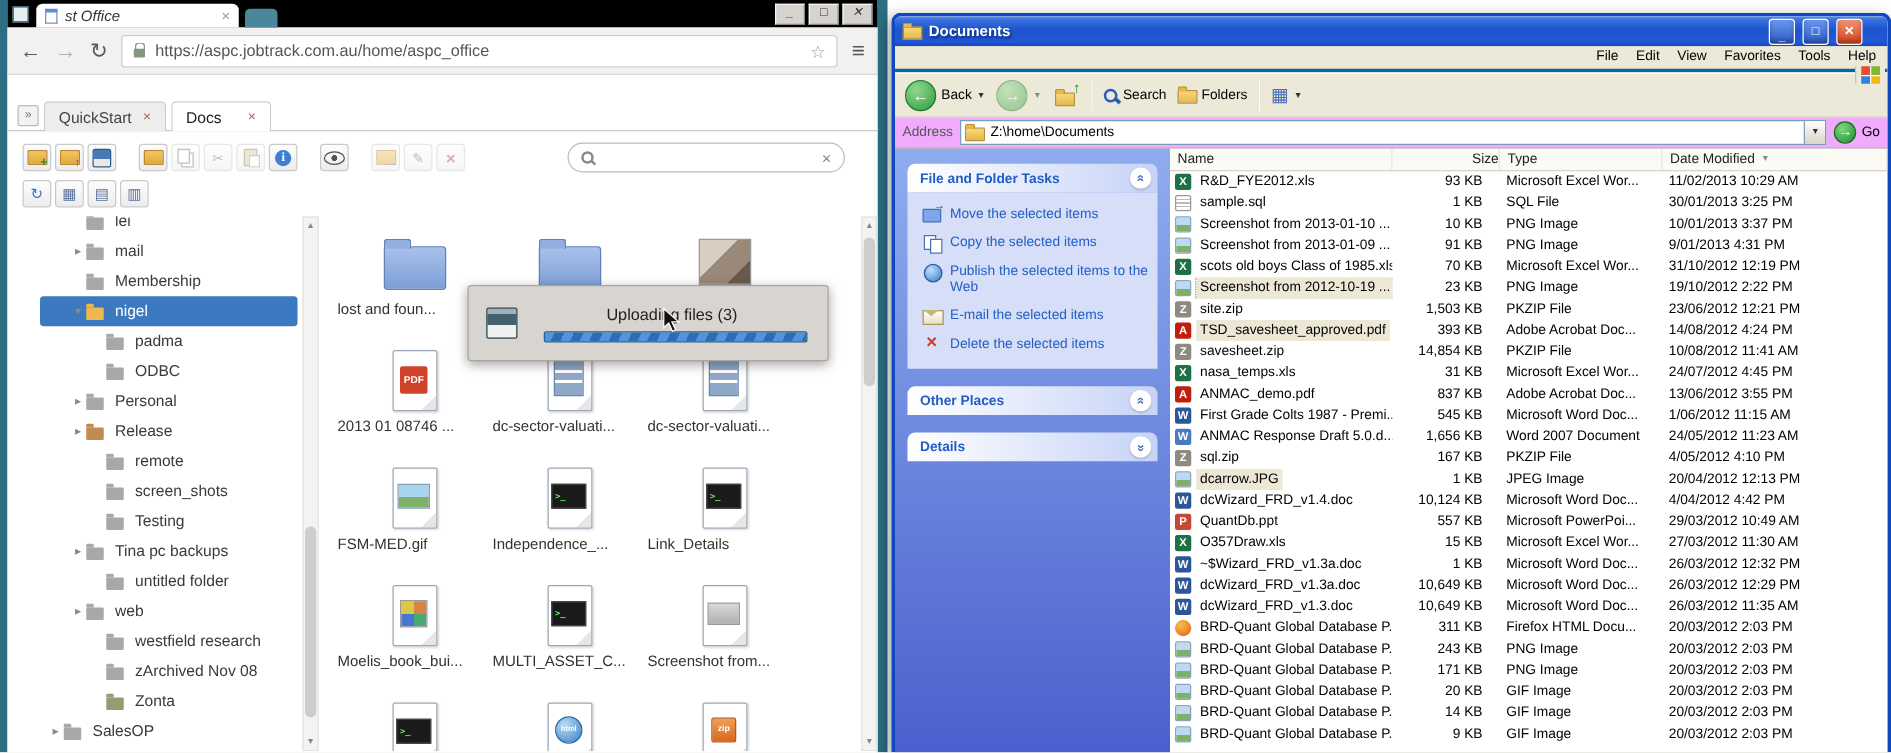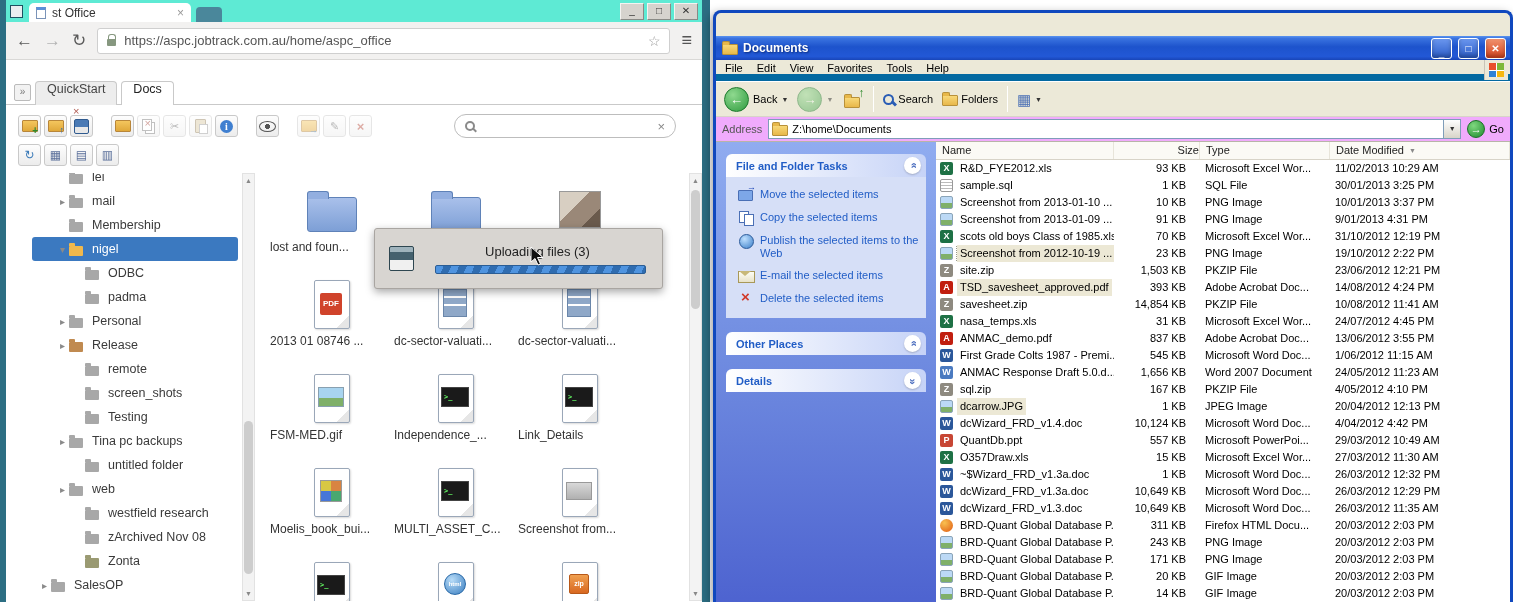--- a/index.html
+++ b/index.html
@@ -2,21 +2,21 @@
 <html><head>
 <meta charset="utf-8">
 <style>
   * { margin:0; padding:0; box-sizing:border-box; }
   body { font-family:"Liberation Sans", sans-serif; background:#ffffff; }
   .stage { position:relative; width:1513px; height:602px; overflow:hidden; background:#fff; }
 
   
   .bwin { position:absolute; left:0; top:0; width:710px; height:602px; background:#fff;
           border-left:6px solid #2C6E83; border-right:8px solid #2C6E83; }
-  .b-titlebar { height:22px; background:#5eead4; display:flex; align-items:flex-end; }
+  .b-titlebar { height:22px; background:#000000; display:flex; align-items:flex-end;font-style:italic; }
   .b-appicon { width:13px; height:13px; background:#e8eef0; border:1px solid #1d5161; margin:0 6px 4px 4px; }
   .b-tab { width:162px; height:19px; background:#fff; border-radius:5px 5px 0 0; display:flex; align-items:center;
            gap:6px; padding:0 7px; font-size:12px; color:#333; }
   .b-favicon { width:10px; height:12px; background:#fff; border:1px solid #7a93b8; border-top:3px solid #5a8fd8; flex:none; }
   .b-tab-title { flex:1; overflow:hidden; white-space:nowrap; }
   .b-tab-close { color:#999; font-size:12px; }
   .b-newtab { width:26px; height:15px; background:#4A879B; border-radius:4px 4px 0 0; margin-left:5px; }
   .b-winbtns { margin-left:auto; display:flex; gap:3px; align-items:center; margin:0 4px 2px auto; }
   .wbtn { width:24px; height:17px; background:#D6D3CE; border:1px solid; border-color:#F4F3F1 #8A8A86 #8A8A86 #F4F3F1;
           font-size:10px; line-height:14px; text-align:center; color:#333; cursor:default; }
@@ -27,21 +27,21 @@
   .lock { width:9px; height:7px; background:#86977f; border-radius:1px; position:relative; margin-top:4px; flex:none; }
   .lock::before { content:""; position:absolute; left:1px; top:-5px; width:6px; height:5px; border:1.5px solid #86977f; border-bottom:none; border-radius:3px 3px 0 0; }
   .b-url { flex:1; font-size:13px; color:#555; white-space:nowrap; overflow:hidden; }
   .star { font-size:14px; color:#9a9a9a; }
   .menug { font-size:18px; color:#555; }
 
   .b-page { position:relative; height:542px; background:#fff; overflow:hidden; }
   .b-apptabs { margin-top:20px; height:25px; border-bottom:1px solid #C9C9C9; display:flex; align-items:flex-end; padding-left:8px; gap:4px; }
   .ov-btn { width:17px; height:17px; border:1px solid #bbb; background:#f2f2f2; color:#777; font-size:10px; line-height:14px; text-align:center; margin-bottom:3px; border-radius:2px; }
   .atab { height:24px; display:flex; align-items:center; gap:9px; padding:0 11px; border:1px solid #C9C9C9; border-bottom:none;
-          border-radius:4px 4px 0 0; background:#EDEDED; font-size:12.5px; color:#444; position:relative; top:1px;flex-direction:column; }
+          border-radius:4px 4px 0 0; background:#EDEDED; font-size:12.5px; color:#444; position:relative; top:1px; }
   .atab.active { background:#fff; font-weight:normal; color:#222;gap:21px; }
   .atab .tx { color:#b05a50; font-size:11px; }
 
   .b-toolbar { padding:9px 12px 5px; }
   .trow1, .trow2 { display:flex; align-items:center; gap:3px; }
   .trow2 { margin-top:6px; }
   .tbtn { width:23px; height:22px; border:1px solid #C9C9C9; border-radius:3px; background:linear-gradient(#FDFDFD,#ECECEC);
           position:relative; display:flex; align-items:center; justify-content:center; flex:none; }
   .tbtn.gap { margin-left:15px; }
   .tbtn.disabled { opacity:.45; }
@@ -120,28 +120,28 @@
   .ud-col { flex:1; display:flex; flex-direction:column; justify-content:center; gap:6px; }
   .ud-label { font-size:13px; color:#222; text-align:center; }
   .ud-bar { height:9px; border:1px solid #2A5D95; border-radius:2px; margin:0 2px 0 8px;
             background:repeating-linear-gradient(115deg,#4F94E0 0 7px,#2F6CB0 7px 14px); }
   .cursor { position:absolute; left:524px; top:246px; z-index:6; }
 
   
   .xwin { position:absolute; left:713px; top:10px; width:800px; height:592px; border:3px solid #1048BE; border-bottom:none;
           border-radius:8px 8px 0 0; background:#ECE9D8; overflow:hidden; box-shadow:-3px 3px 10px rgba(0,0,0,.35); font-size:11px; }
   .x-titlebar { height:24px; background:linear-gradient(180deg,#5A94F0 0%,#3A73E0 10%,#1D53CC 45%,#2258D6 85%,#1845B8 100%);
-                display:flex; align-items:center; padding:0 4px 0 6px; gap:6px;margin-top:23px; }
+                display:flex; align-items:center; padding:0 20px 0 6px; gap:6px; }
   .x-title { color:#fff; font-weight:bold; font-size:12px; text-shadow:1px 1px 2px #0A2A7A; flex:1; }
   .xbtn { width:21px; height:21px; border-radius:3px; border:1px solid #fff; color:#fff; font-size:10px; font-weight:bold;
           display:flex; align-items:center; justify-content:center; background:linear-gradient(#6A96EE,#2B5CC8); box-shadow:inset 0 -3px 4px rgba(0,0,0,.25); }
   .xbtn.close { background:linear-gradient(#F0926E,#D6441F); }
   .xbtn .mingl { transform:translateY(4px); }
 
-  .x-menubar { height:21px; display:flex; align-items:flex-start; padding:0 2px; color:#000; border-bottom:7px solid #0369a1; background:#ECE9D8; }
+  .x-menubar { height:21px; display:flex; align-items:flex-end; padding:0 2px; color:#000; border-bottom:3px solid #0369a1; background:#ECE9D8;flex-direction:column; }
   .mitem { padding:2px 7px; }
   .x-logo-wrap { margin-left:auto; width:24px; height:20px; border-left:1px solid #C8C4B8; display:flex; align-items:center; justify-content:center; background:#ECE9D8; }
   .winlogo { width:15px; height:14px;
              background:linear-gradient(#fff,#fff) 50% 0/1px 100% no-repeat,
                         linear-gradient(#fff,#fff) 0 50%/100% 1px no-repeat,
                         conic-gradient(#7DB83A 0 25%,#F6B810 0 50%,#2F82D8 0 75%,#E8502D 0); }
 
   .x-toolbar { height:36px; display:flex; align-items:center; gap:9px; padding:0 8px; background:#ECE9D8;
                border-top:1px solid #FFFFFF; border-bottom:1px solid #D8D4C8; }
   .xtgroup { display:flex; align-items:center; gap:4px; }
@@ -342,27 +342,27 @@
 
               <div class="trow lvl-1 selected">
                 <span class="arrow">▾</span>
                 <span class="ticon ticon-folder-open"></span>
                 <span>nigel</span>
               </div>
 
               <div class="trow lvl-2">
                 <span class="arrow"></span>
                 <span class="ticon ticon-folder"></span>
+                <span>padma</span>
+              </div>
+
+              <div class="trow lvl-2">
+                <span class="arrow"></span>
+                <span class="ticon ticon-folder"></span>
                 <span>ODBC</span>
-              </div>
-
-              <div class="trow lvl-2">
-                <span class="arrow"></span>
-                <span class="ticon ticon-folder"></span>
-                <span>padma</span>
               </div>
 
               <div class="trow lvl-1">
                 <span class="arrow">▸</span>
                 <span class="ticon ticon-folder"></span>
                 <span>Personal</span>
               </div>
 
               <div class="trow lvl-1">
                 <span class="arrow">▸</span>

